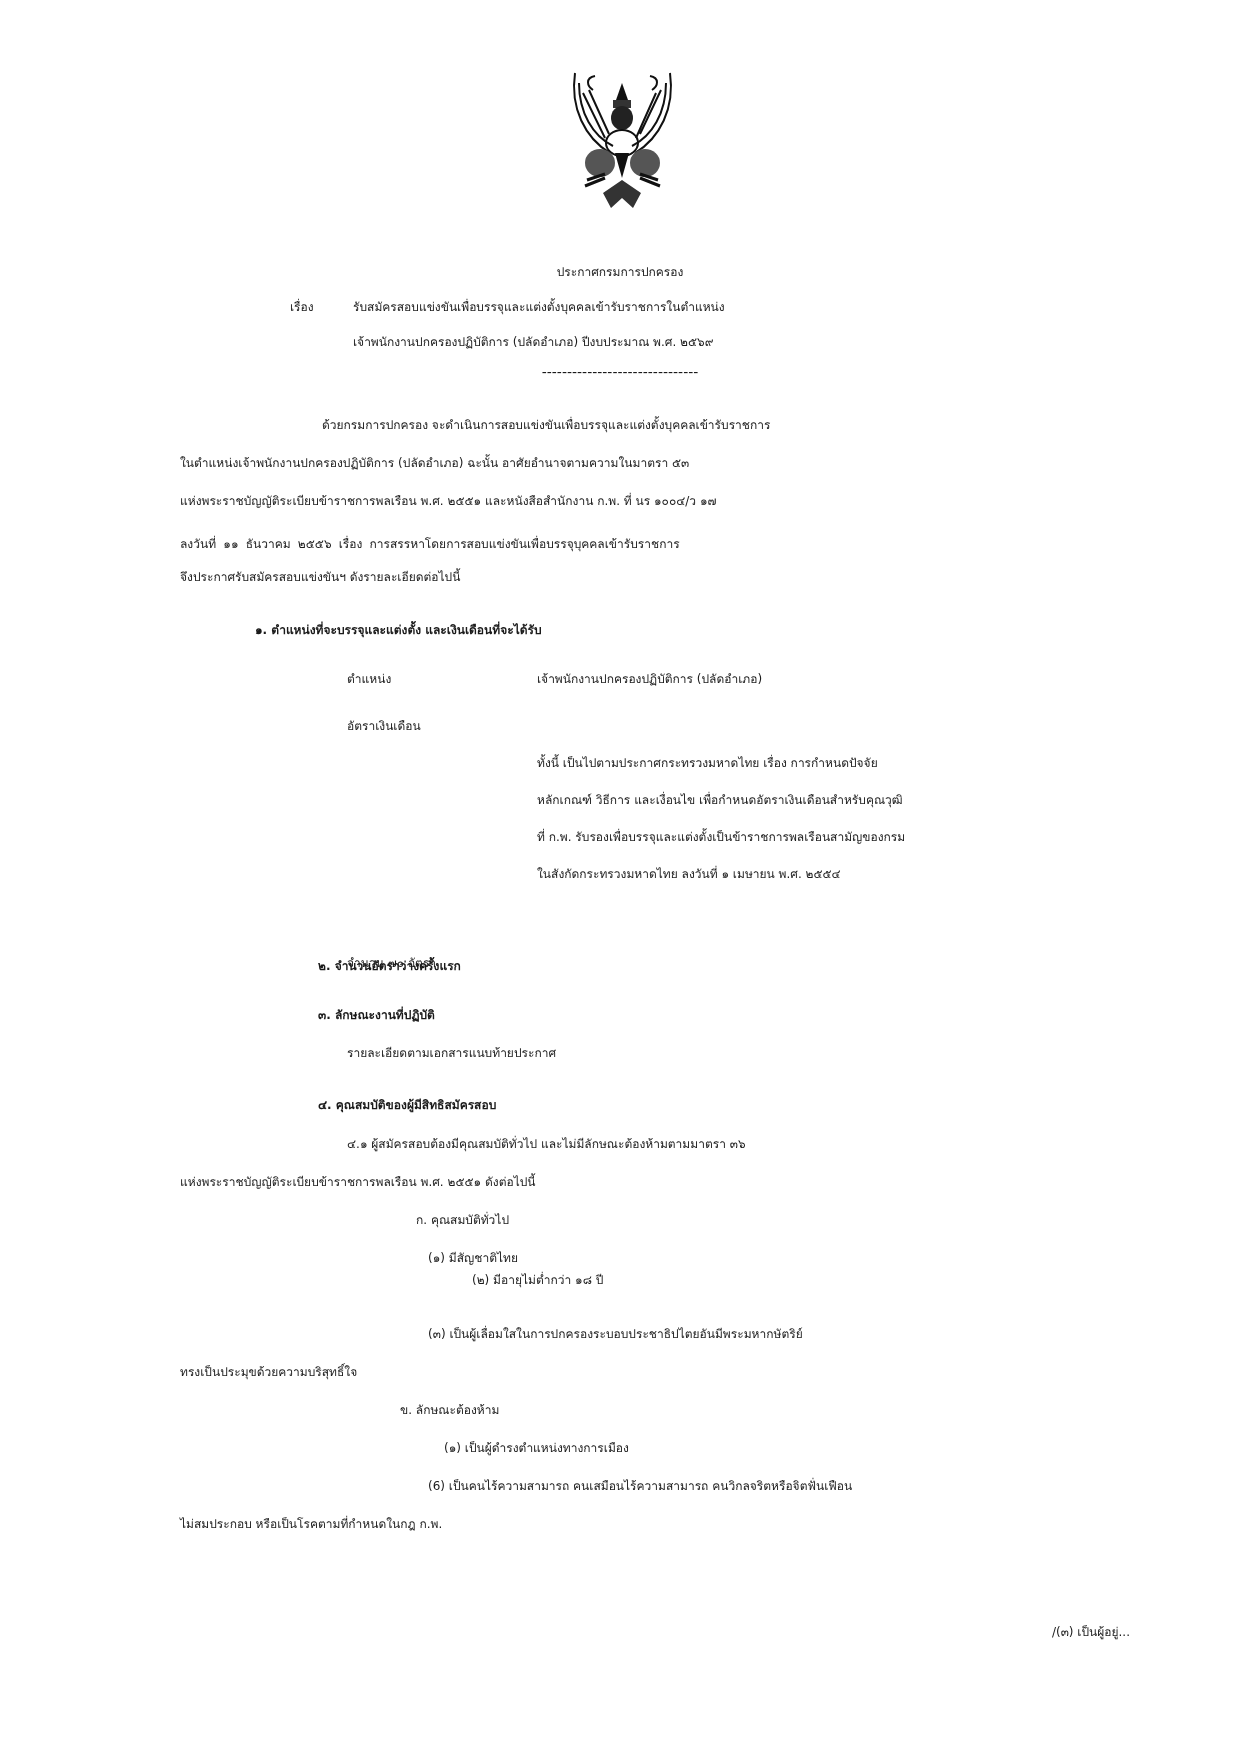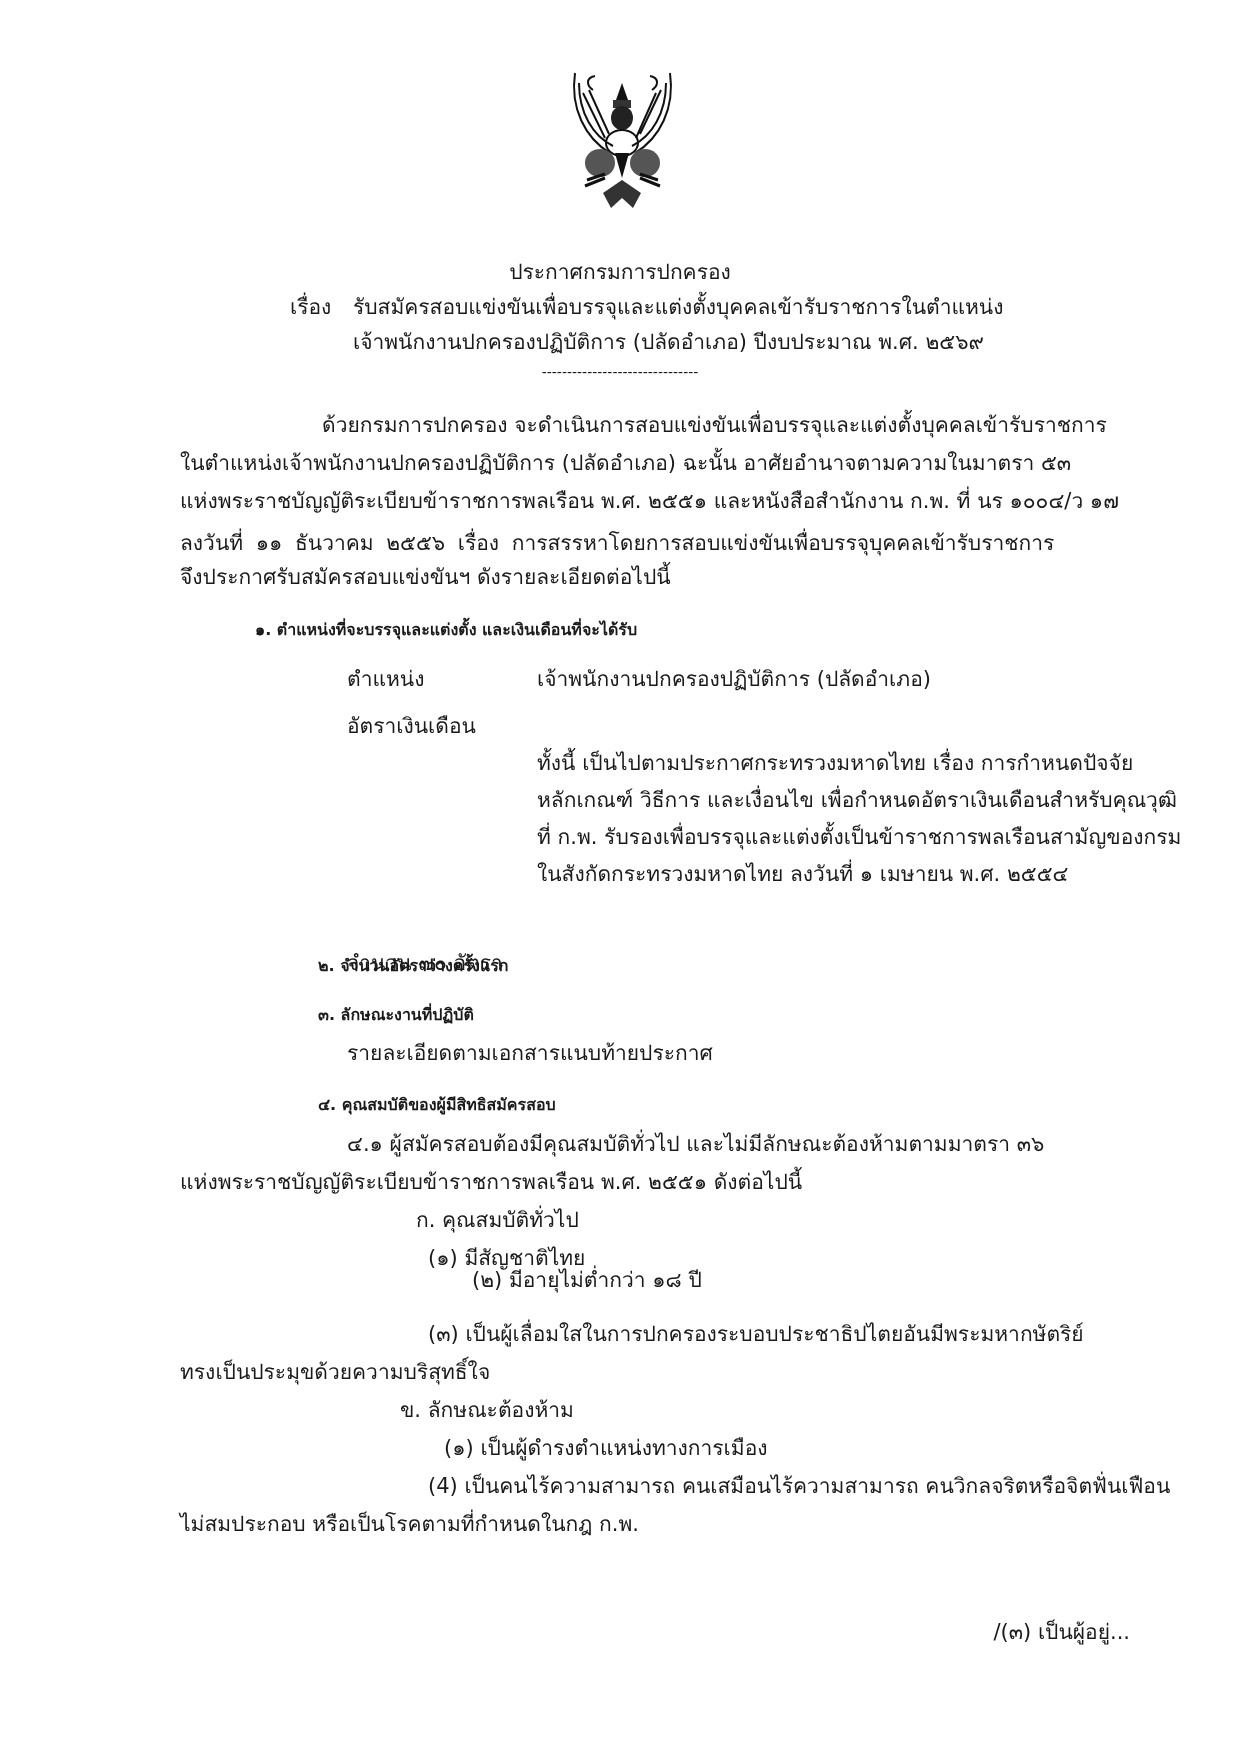--- a/index.html
+++ b/index.html
@@ -3,22 +3,22 @@
   <meta charset="utf-8">
   <style>
     html, body { margin: 0; padding: 0; background: #ffffff; }
     body {
       width: 1240px; height: 1754px; position: relative; overflow: hidden;
       font-family: "DejaVu Sans", "Liberation Sans", sans-serif;
       color: #1a1a1a;
     }
     .page { position: absolute; left: 0; top: 0; width: 1240px; height: 1754px; }
     .abs { position: absolute; white-space: nowrap; }
-    .t { font-size: 21px; line-height: 40px; }
-    .b { font-weight: bold; font-size: 16px; }
+    .t { font-size: 12px; line-height: 40px; }
+    .b { font-weight: bold; font-size: 12px; }
     .emblem { position: absolute; left: 565px; top: 68px; width: 115px; height: 145px; }
   </style>
 </head>
 <body>
 
 <div class="page">
 
   <svg class="emblem" viewBox="0 0 115 145">
     <g fill="none" stroke="#111" stroke-width="2">
       <path d="M10 5 C 5 40, 20 70, 45 85"></path>
@@ -72,17 +72,17 @@
   <div class="abs t" style="left:180px; top:1162px;">แห่งพระราชบัญญัติระเบียบข้าราชการพลเรือน พ.ศ. ๒๕๕๑ ดังต่อไปนี้</div>
 
   <div class="abs t" style="left:400px; top:1200px;margin-left:16px;">ก. คุณสมบัติทั่วไป</div>
   <div class="abs t" style="left:428px; top:1238px;">(๑) มีสัญชาติไทย</div>
   <div class="abs t" style="left:428px; top:1260px;margin-left:44px;">(๒) มีอายุไม่ต่ำกว่า ๑๘ ปี</div>
   <div class="abs t" style="left:428px; top:1314px;">(๓) เป็นผู้เลื่อมใสในการปกครองระบอบประชาธิปไตยอันมีพระมหากษัตริย์</div>
   <div class="abs t" style="left:180px; top:1352px;">ทรงเป็นประมุขด้วยความบริสุทธิ์ใจ</div>
 
   <div class="abs t" style="left:400px; top:1390px;">ข. ลักษณะต้องห้าม</div>
   <div class="abs t" style="left:444px; top:1428px;">(๑) เป็นผู้ดำรงตำแหน่งทางการเมือง</div>
-  <div class="abs t" style="left:428px; top:1466px;">(4) เป็นคนไร้ความสามารถ คนเสมือนไร้ความสามารถ คนวิกลจริตหรือจิตฟั่นเฟือน</div>
+  <div class="abs t" style="left:428px; top:1466px;">(6) เป็นคนไร้ความสามารถ คนเสมือนไร้ความสามารถ คนวิกลจริตหรือจิตฟั่นเฟือน</div>
   <div class="abs t" style="left:180px; top:1504px;">ไม่สมประกอบ หรือเป็นโรคตามที่กำหนดในกฎ ก.พ.</div>
 
   <div class="abs t" style="right:110px; top:1612px;">/(๓) เป็นผู้อยู่...</div>
 </div>
 
 </body></html>

